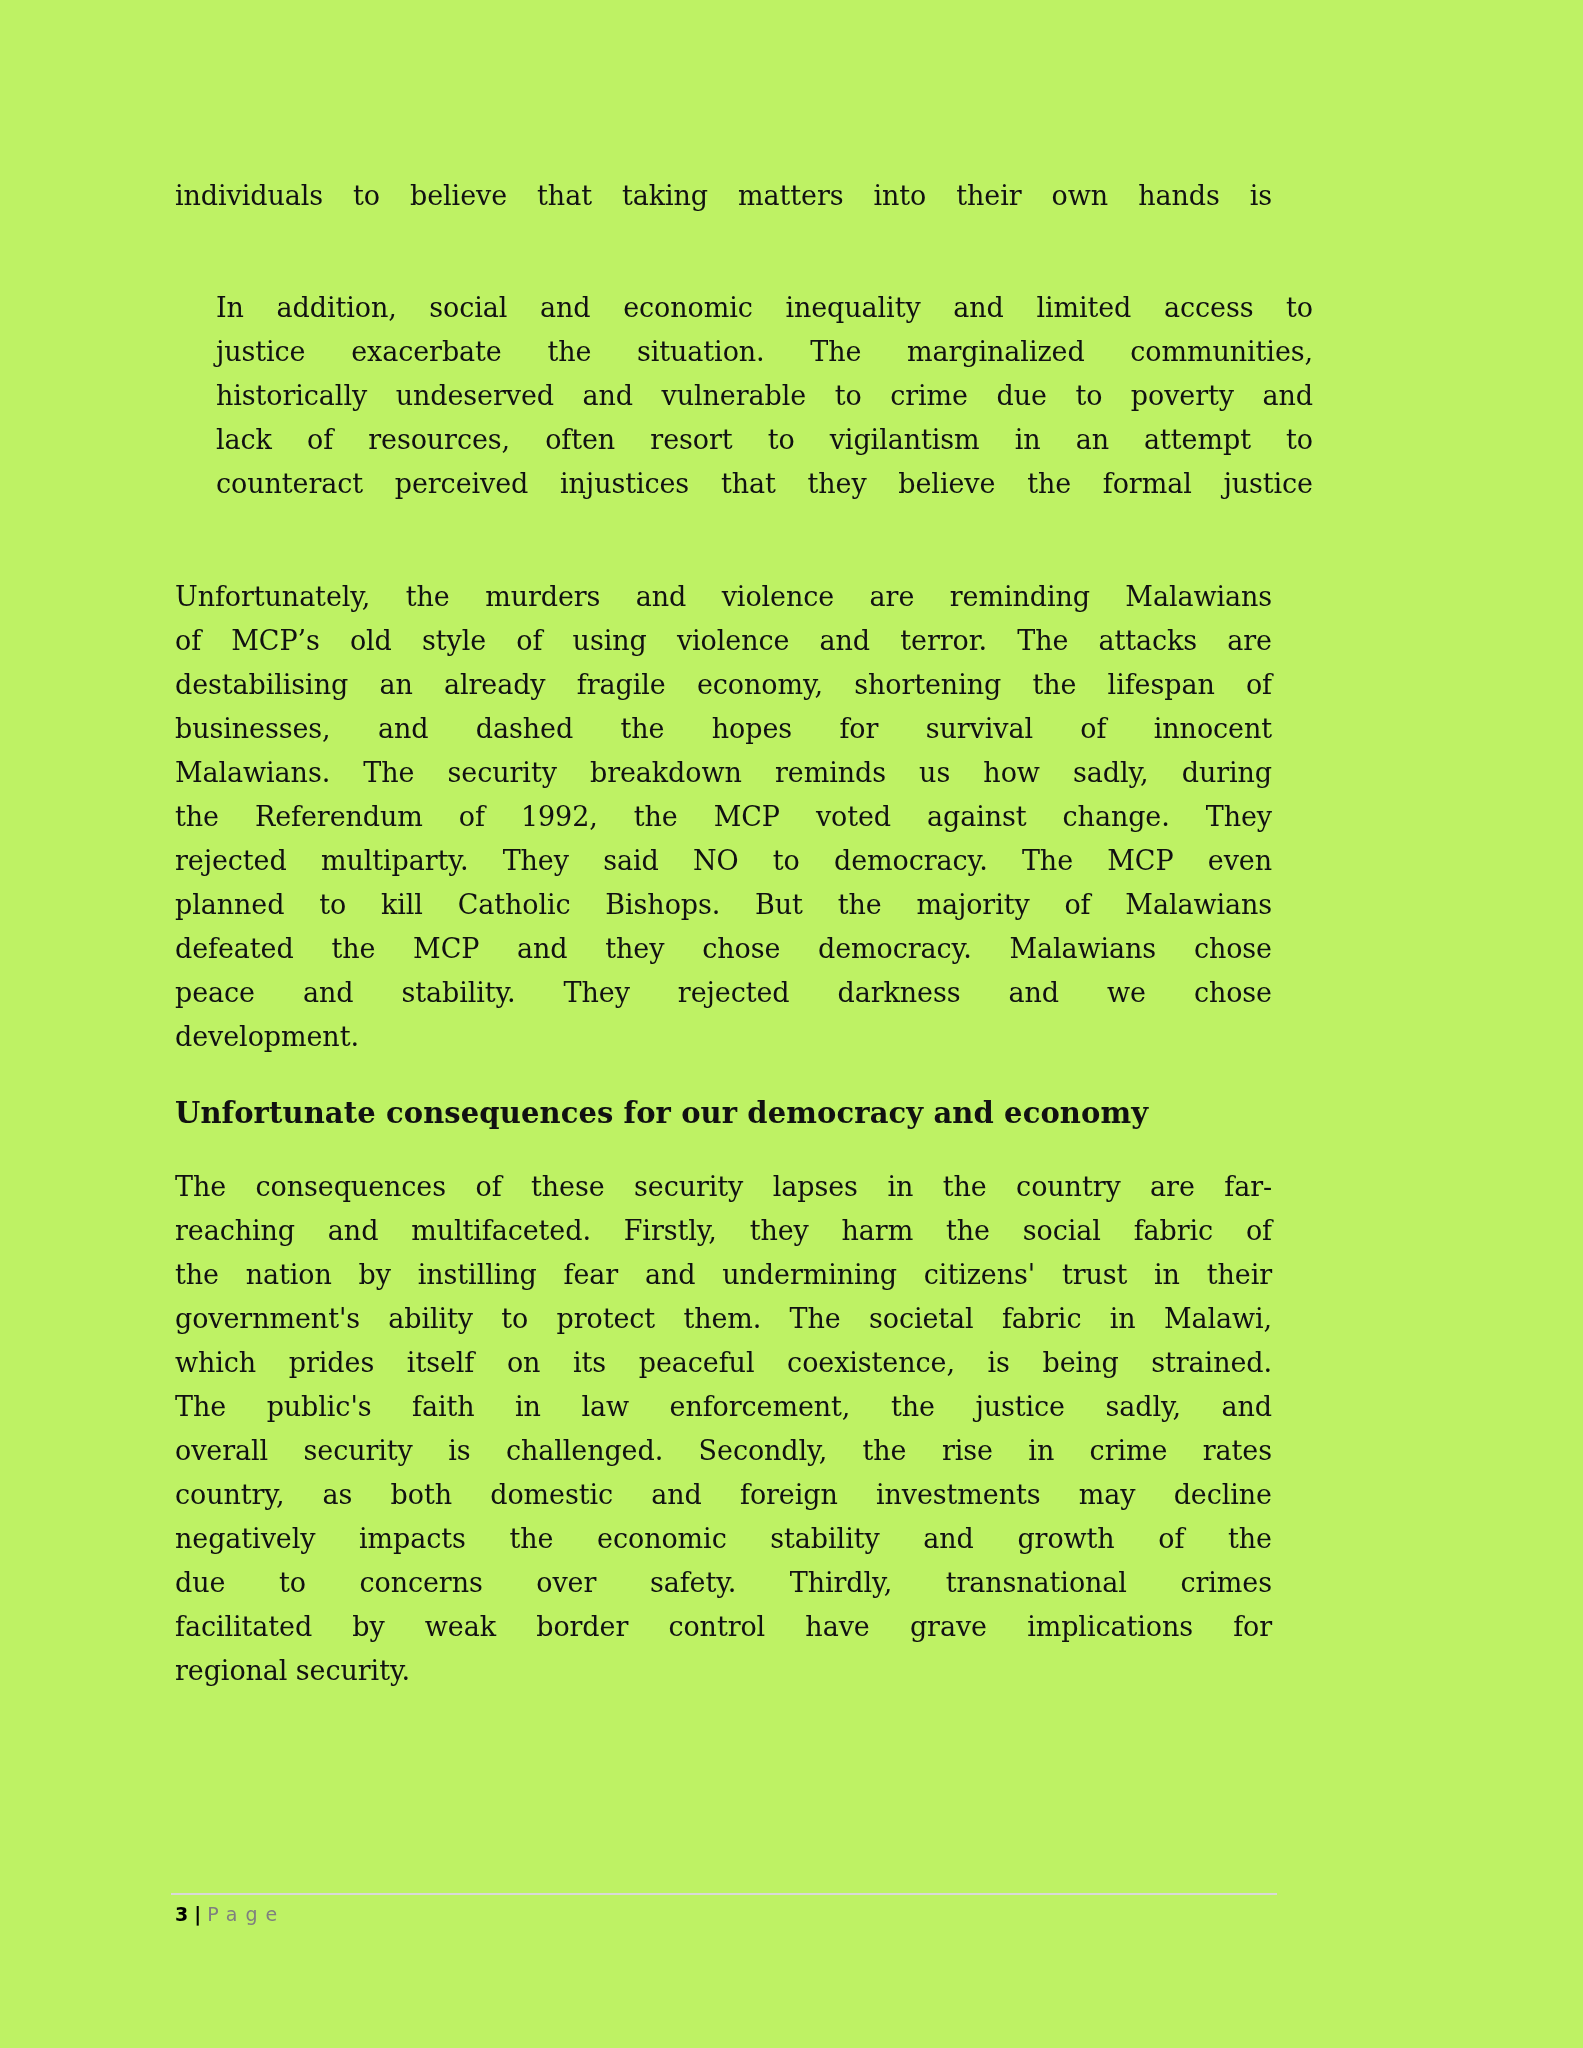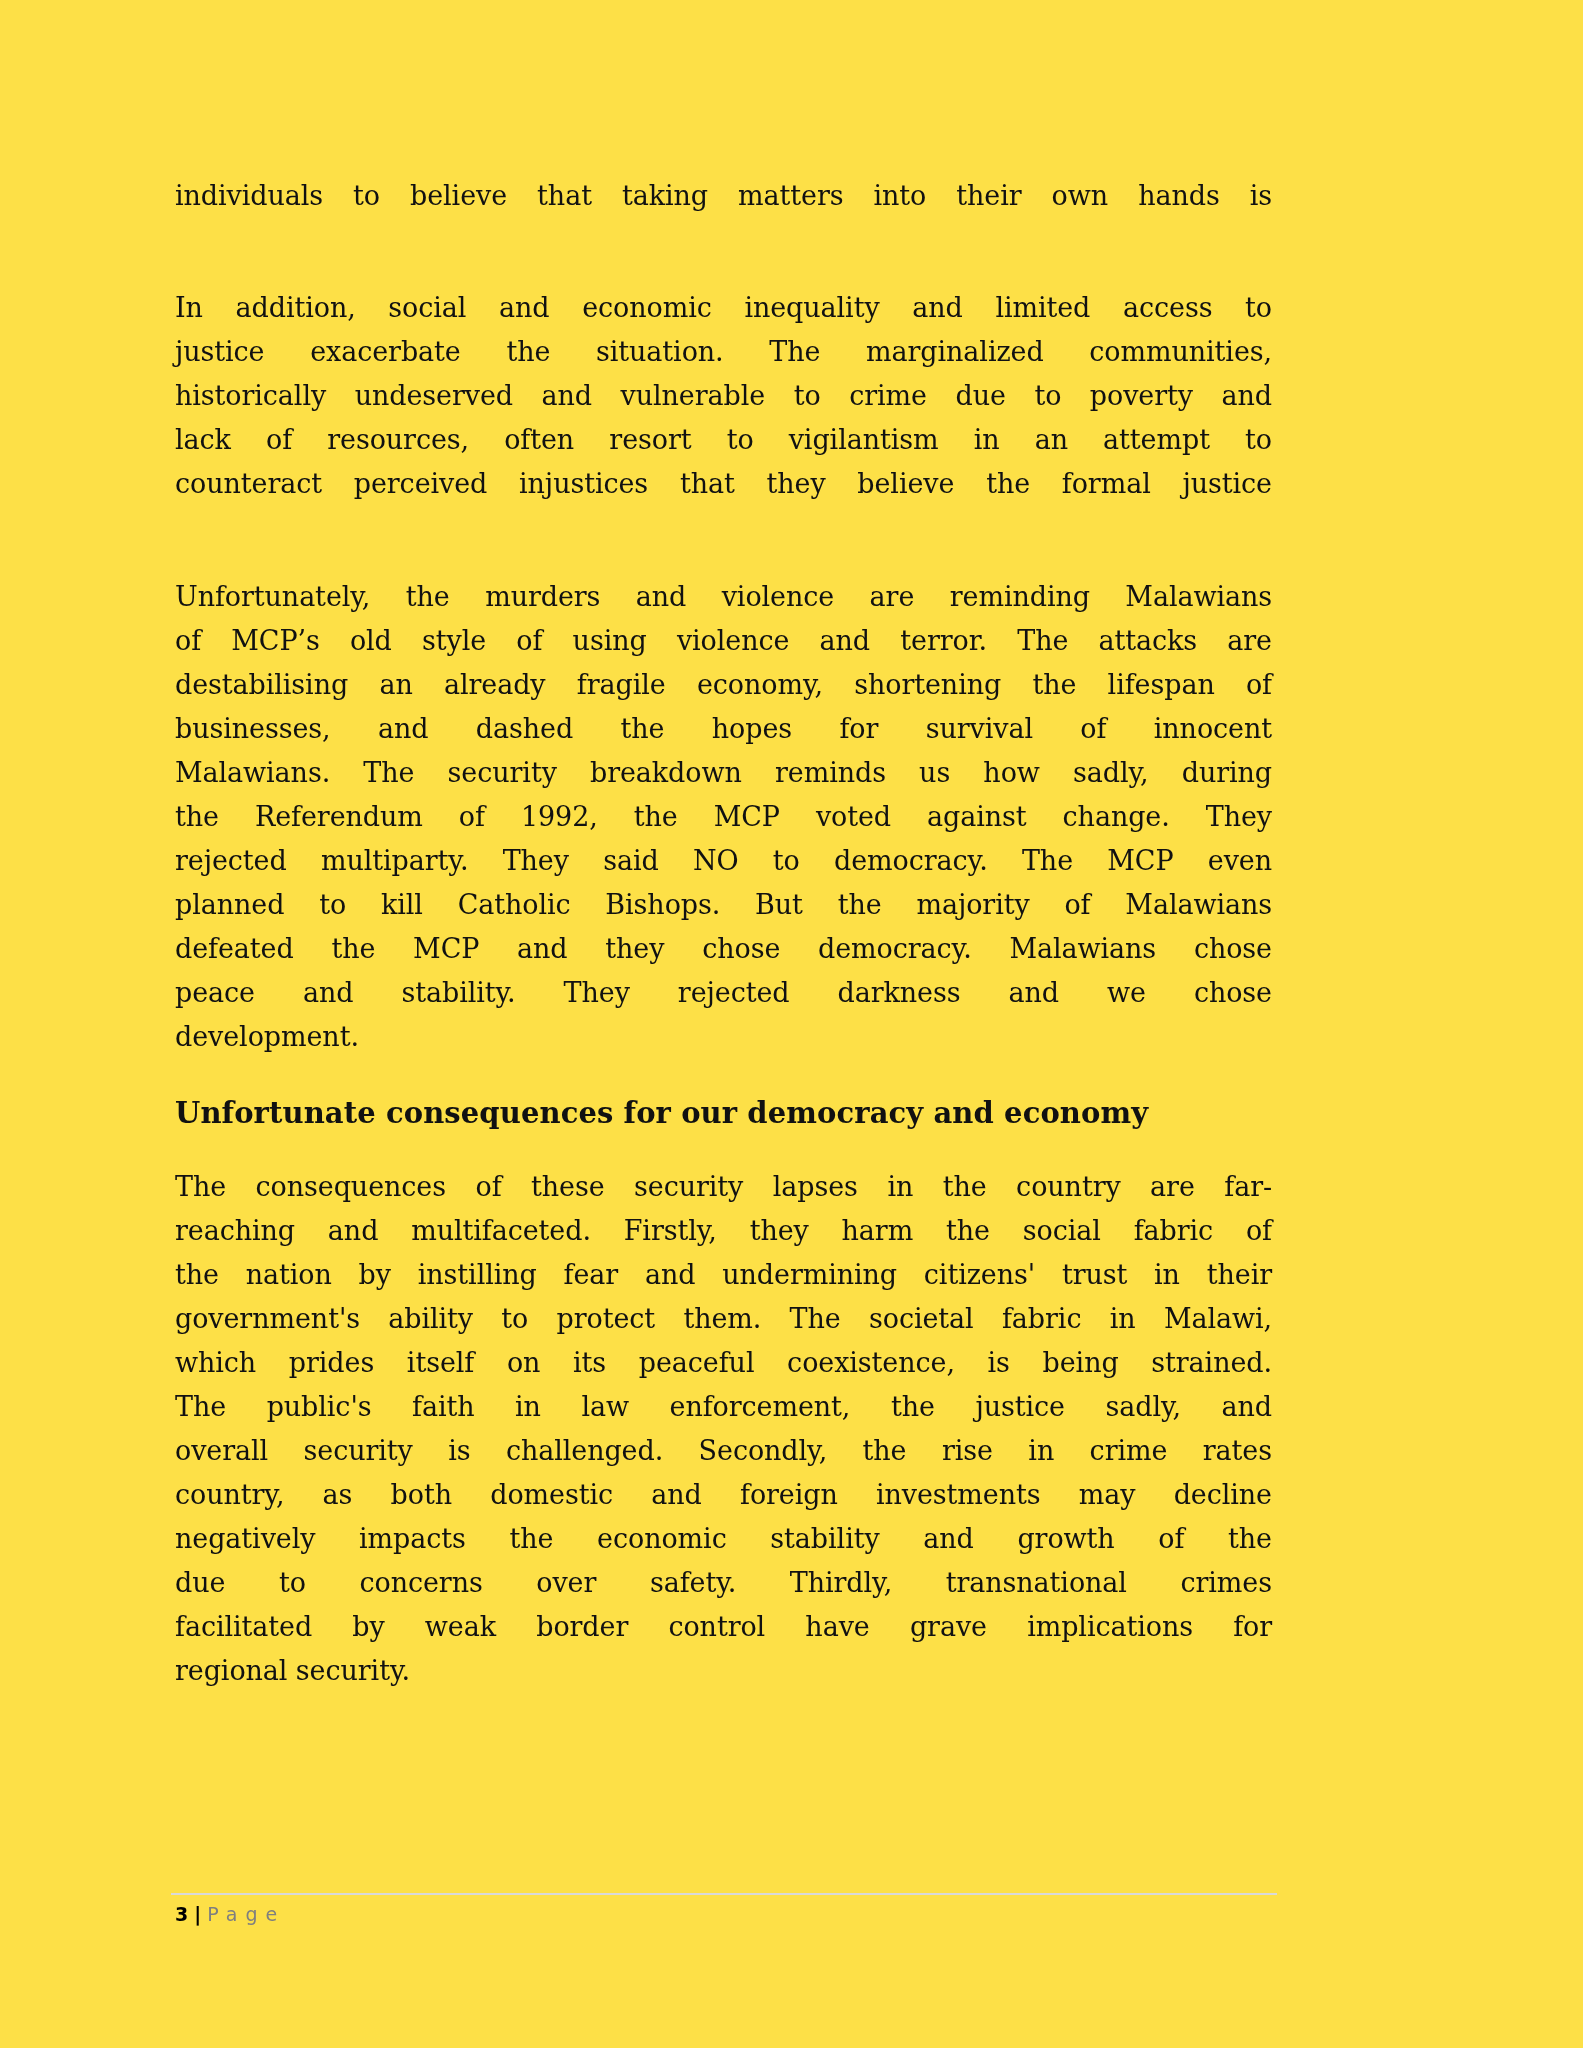--- a/index.html
+++ b/index.html
@@ -13,21 +13,21 @@
       position: relative;
       overflow: hidden;
       color: #111111;
       font-family: "DejaVu Serif", "Liberation Serif", serif;
     }
     .page {
       position: absolute;
       left: 0; top: 0;
       width: 1583px;
       height: 2048px;
-      background: #fde047;
+      background: #bef264;
     }
     .block {
       position: absolute;
       left: 175px;
       width: 1097px;
     }
     .para .line {
       display: block;
       font-size: 27px;
       line-height: 44px;
@@ -80,21 +80,21 @@
   </style>
 </head>
 <body>
 
 <div class="page">
 
   <div class="block para" style="top:174px;">
     <span class="line">individuals to believe that taking matters into their own hands is</span>
   </div>
 
-  <div class="block para" style="top:286px;">
+  <div class="block para" style="top:286px;margin-left:41px;">
     <span class="line">In addition, social and economic inequality and limited access to</span>
     <span class="line">justice exacerbate the situation. The marginalized communities,</span>
     <span class="line">historically undeserved and vulnerable to crime due to poverty and</span>
     <span class="line">lack of resources, often resort to vigilantism in an attempt to</span>
     <span class="line">counteract perceived injustices that they believe the formal justice</span>
   </div>
 
   <div class="block para" style="top:575px;">
     <span class="line">Unfortunately, the murders and violence are reminding Malawians</span>
     <span class="line">of MCP’s old style of using violence and terror. The attacks are</span>

